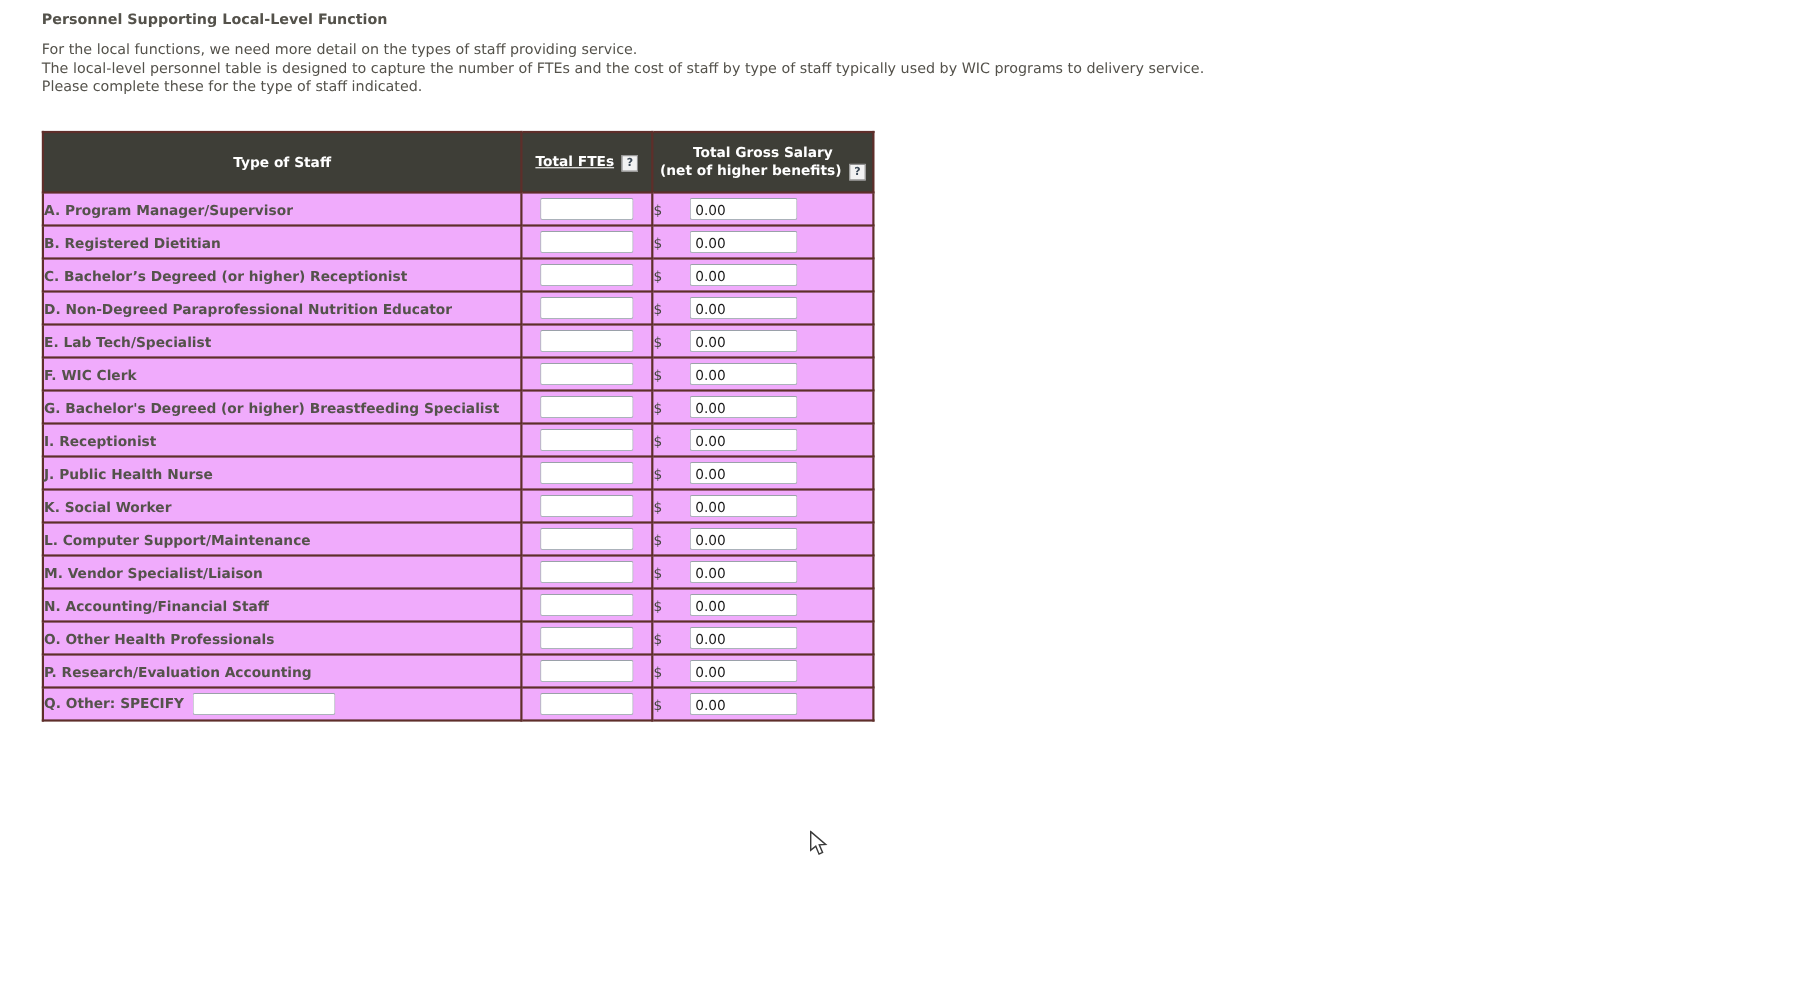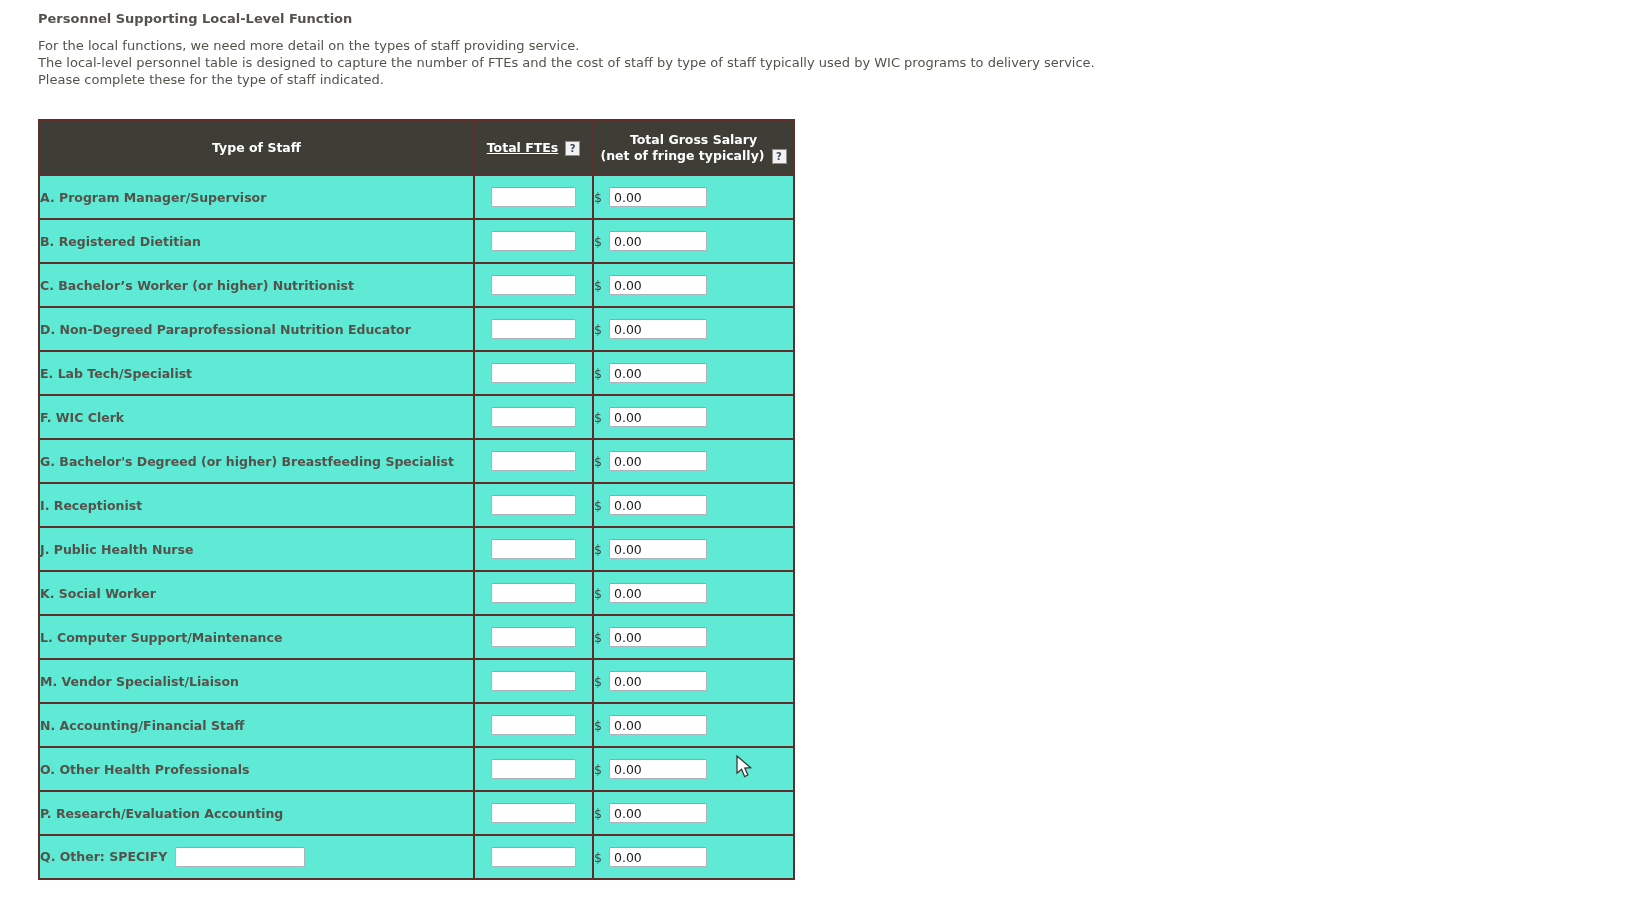--- a/index.html
+++ b/index.html
@@ -34,42 +34,42 @@
     color: #ffffff;
     font-size: 12.5px;
     font-weight: bold;
     height: 55px;
     text-align: center;
     vertical-align: middle;
   }
   .col-staff  { width: 435px; text-align: center; }
   .col-ftes   { width: 119px; text-decoration: underline; }
   .col-salary { width: 201px; }
-  tbody td { background: #5eead4; height: 44px; vertical-align: middle; }
+  tbody td { background: #f0abfc; height: 30px; vertical-align: middle; }
   td.cell-label {
     font-size: 12.5px;
     font-weight: bold;
     padding-left: 8px;
   }
   td.cell-fte { text-align: center; }
   td.cell-salary { padding-left: 10px; }
   input.box {
     height: 20px;
     border: 1px solid #abb2ba;
     border-top-color: #9aa1a9;
     border-radius: 2px;
     background: #ffffff;
     font-family: "DejaVu Sans", "Liberation Sans", sans-serif;
     font-size: 12.5px;
     color: #1e1e1e;
     padding: 1px 4px;
     vertical-align: middle;
   }
   input.fte-box    { width: 85px; }
-  input.salary-box { width: 98px; }
+  input.salary-box { width: 98px; margin-left: 18px; }
   input.specify-box{ width: 130px; margin-left: 8px; }
   .currency { font-size: 12.5px; color: #45443e; margin-right: 7px; vertical-align: middle; }
   .help {
     display: inline-block;
     width: 15px; height: 15px;
     background: #f2f2f2;
     border: 1px solid #8f8f8f;
     color: #3d4a57;
     font-size: 10px;
     font-weight: bold;
@@ -95,37 +95,37 @@
 
   <table class="staff-table">
     <thead>
       <tr>
         <th class="col-staff">Type of Staff</th>
         <th class="col-ftes">
           <span>Total FTEs</span><span class="help">?</span>
         </th>
         <th class="col-salary">
           <span class="salary-head-line">Total Gross Salary</span>
-          <span class="salary-head-line"><span>(net of fringe typically)</span><span class="help">?</span></span>
+          <span class="salary-head-line"><span>(net of higher benefits)</span><span class="help">?</span></span>
         </th>
       </tr>
     </thead>
     <tbody id="rows-body">
         <tr>
           <td class="cell-label"><span>A. Program Manager/Supervisor</span></td>
           <td class="cell-fte"><input type="text" class="box fte-box" value="" style=""></td>
           <td class="cell-salary"><span class="currency">$</span><input type="text" class="box salary-box" value="0.00" style=""></td>
         </tr>
         <tr>
           <td class="cell-label"><span>B. Registered Dietitian</span></td>
           <td class="cell-fte"><input type="text" class="box fte-box" value="" style=""></td>
           <td class="cell-salary"><span class="currency">$</span><input type="text" class="box salary-box" value="0.00" style=""></td>
         </tr>
         <tr>
-          <td class="cell-label"><span>C. Bachelor’s Worker (or higher) Nutritionist</span></td>
+          <td class="cell-label"><span>C. Bachelor’s Degreed (or higher) Receptionist</span></td>
           <td class="cell-fte"><input type="text" class="box fte-box" value="" style=""></td>
           <td class="cell-salary"><span class="currency">$</span><input type="text" class="box salary-box" value="0.00" style=""></td>
         </tr>
         <tr>
           <td class="cell-label"><span>D. Non-Degreed Paraprofessional Nutrition Educator</span></td>
           <td class="cell-fte"><input type="text" class="box fte-box" value="" style=""></td>
           <td class="cell-salary"><span class="currency">$</span><input type="text" class="box salary-box" value="0.00" style=""></td>
         </tr>
         <tr>
           <td class="cell-label"><span>E. Lab Tech/Specialist</span></td>

